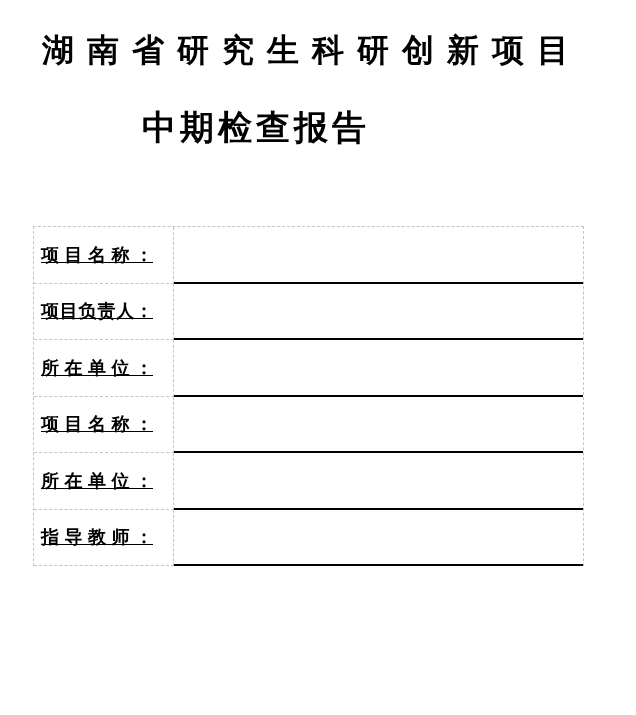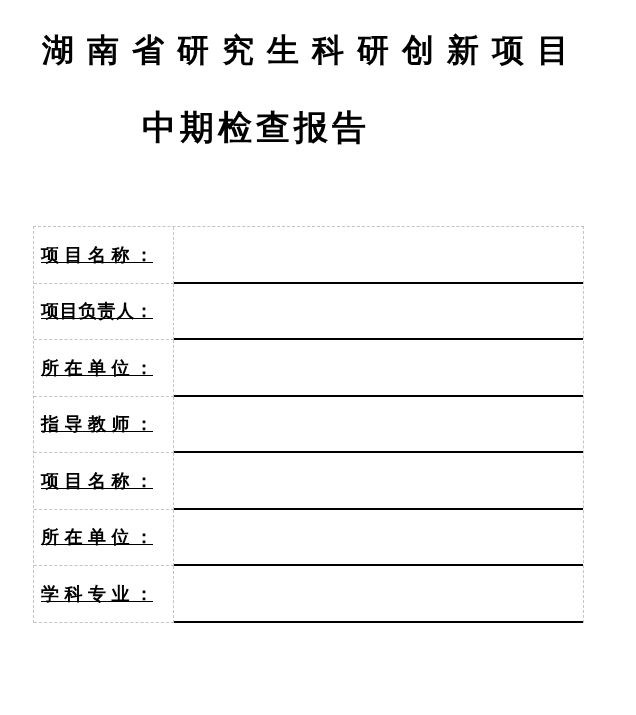--- a/index.html
+++ b/index.html
@@ -104,42 +104,36 @@
     <div class="value-cell"></div>
   </div>
 
   <div class="form-row">
     <div class="label-cell">
       <span class="field-label">所在单位：</span>
     </div>
     <div class="value-cell"></div>
   </div>
 
-  <div class="form-row">
-    <div class="label-cell">
-      <span class="field-label">指导教师：</span>
-    </div>
-    <div class="value-cell"></div>
-  </div>
 
   <div class="form-row">
     <div class="label-cell">
       <span class="field-label">项目名称：</span>
     </div>
     <div class="value-cell"></div>
   </div>
 
   <div class="form-row">
     <div class="label-cell">
       <span class="field-label">所在单位：</span>
     </div>
     <div class="value-cell"></div>
   </div>
 
   <div class="form-row">
     <div class="label-cell">
-      <span class="field-label">学科专业：</span>
+      <span class="field-label">指导教师：</span>
     </div>
     <div class="value-cell"></div>
   </div>
 
 
 </div>
 
 </body></html>

